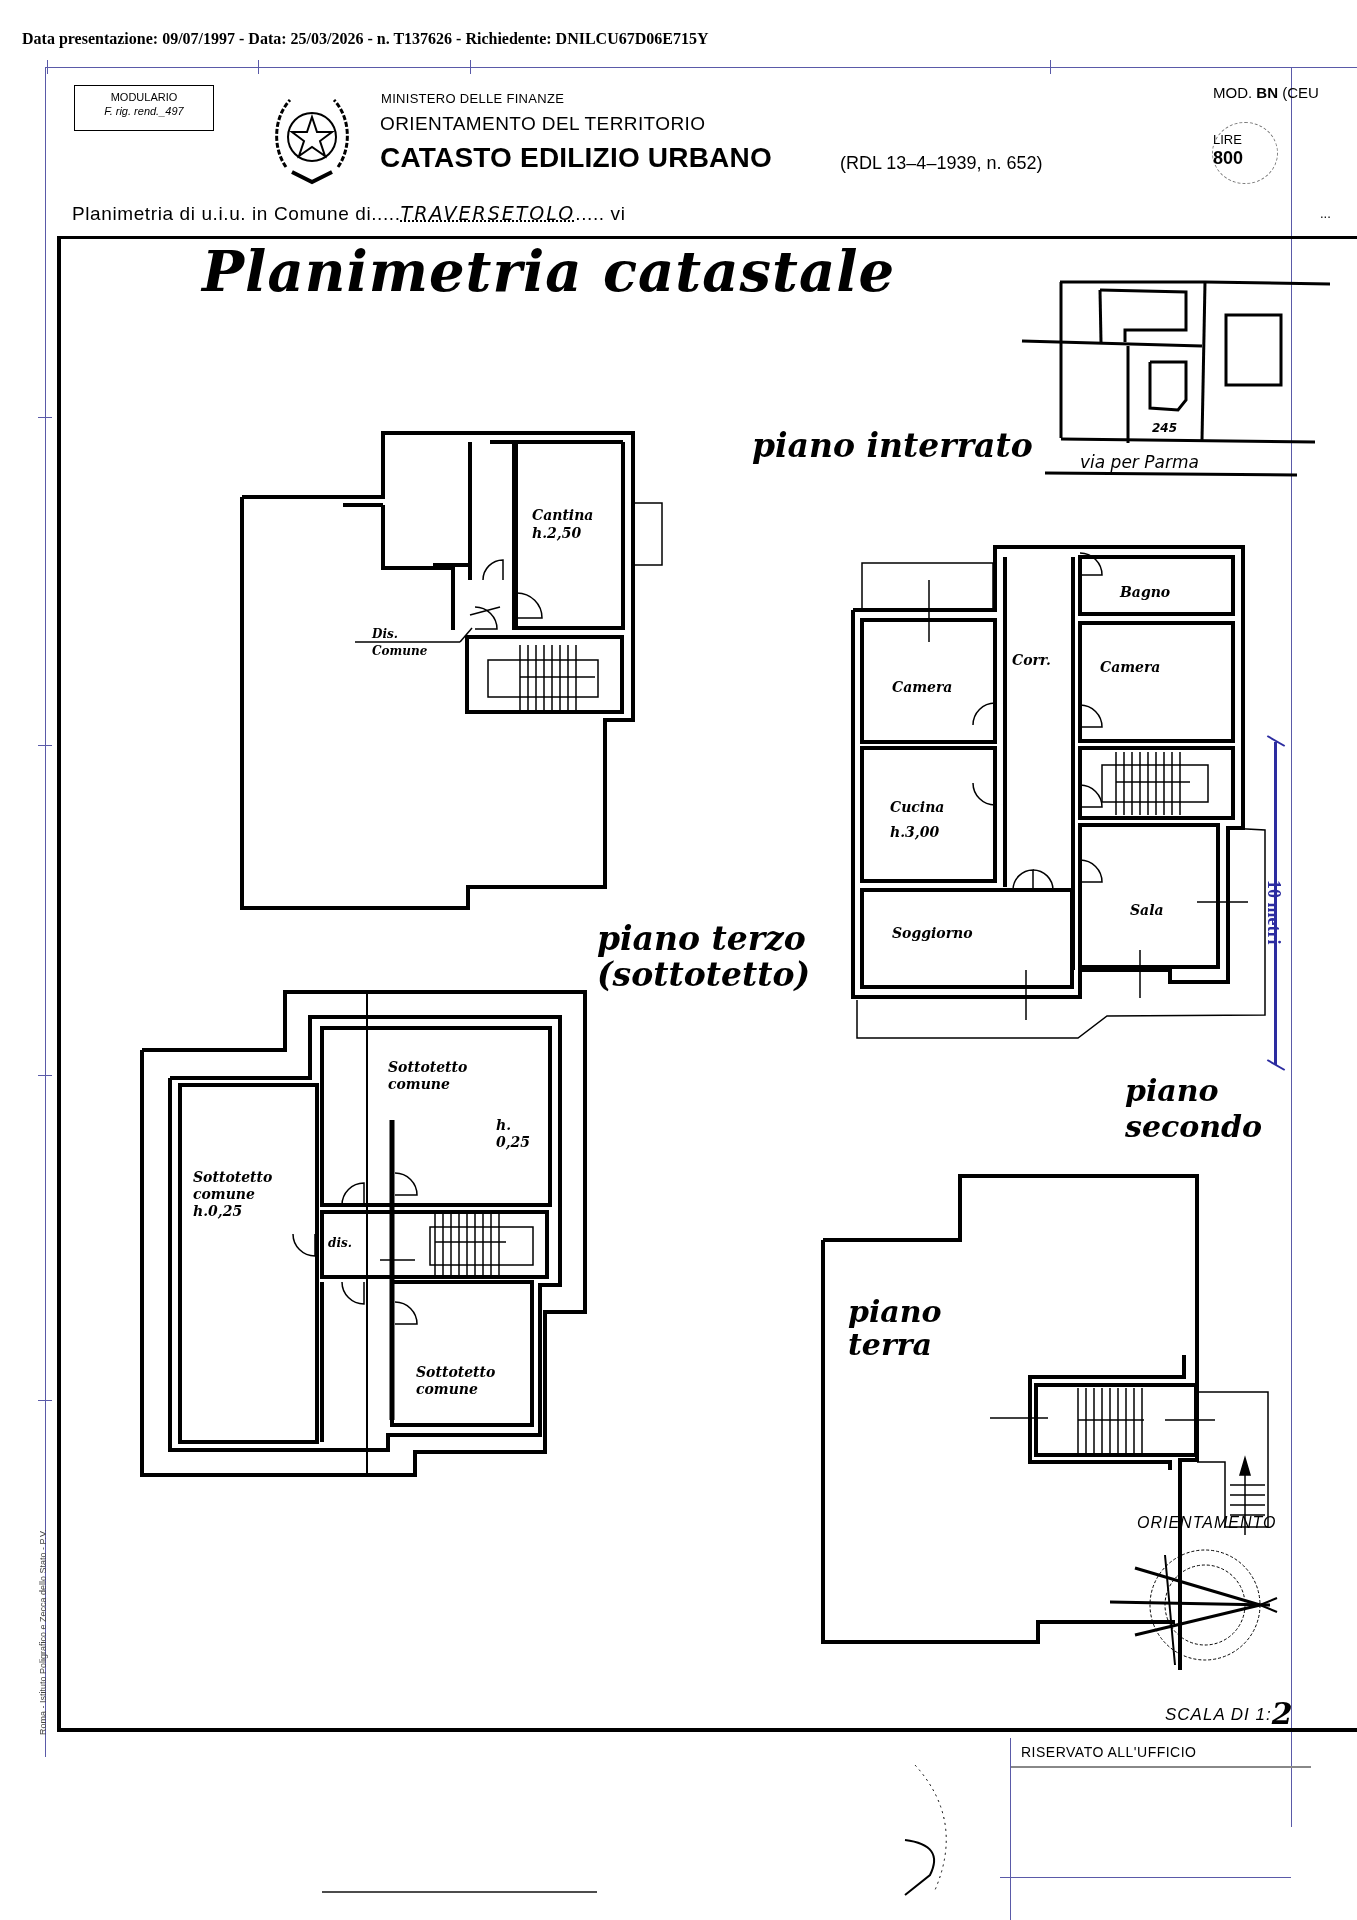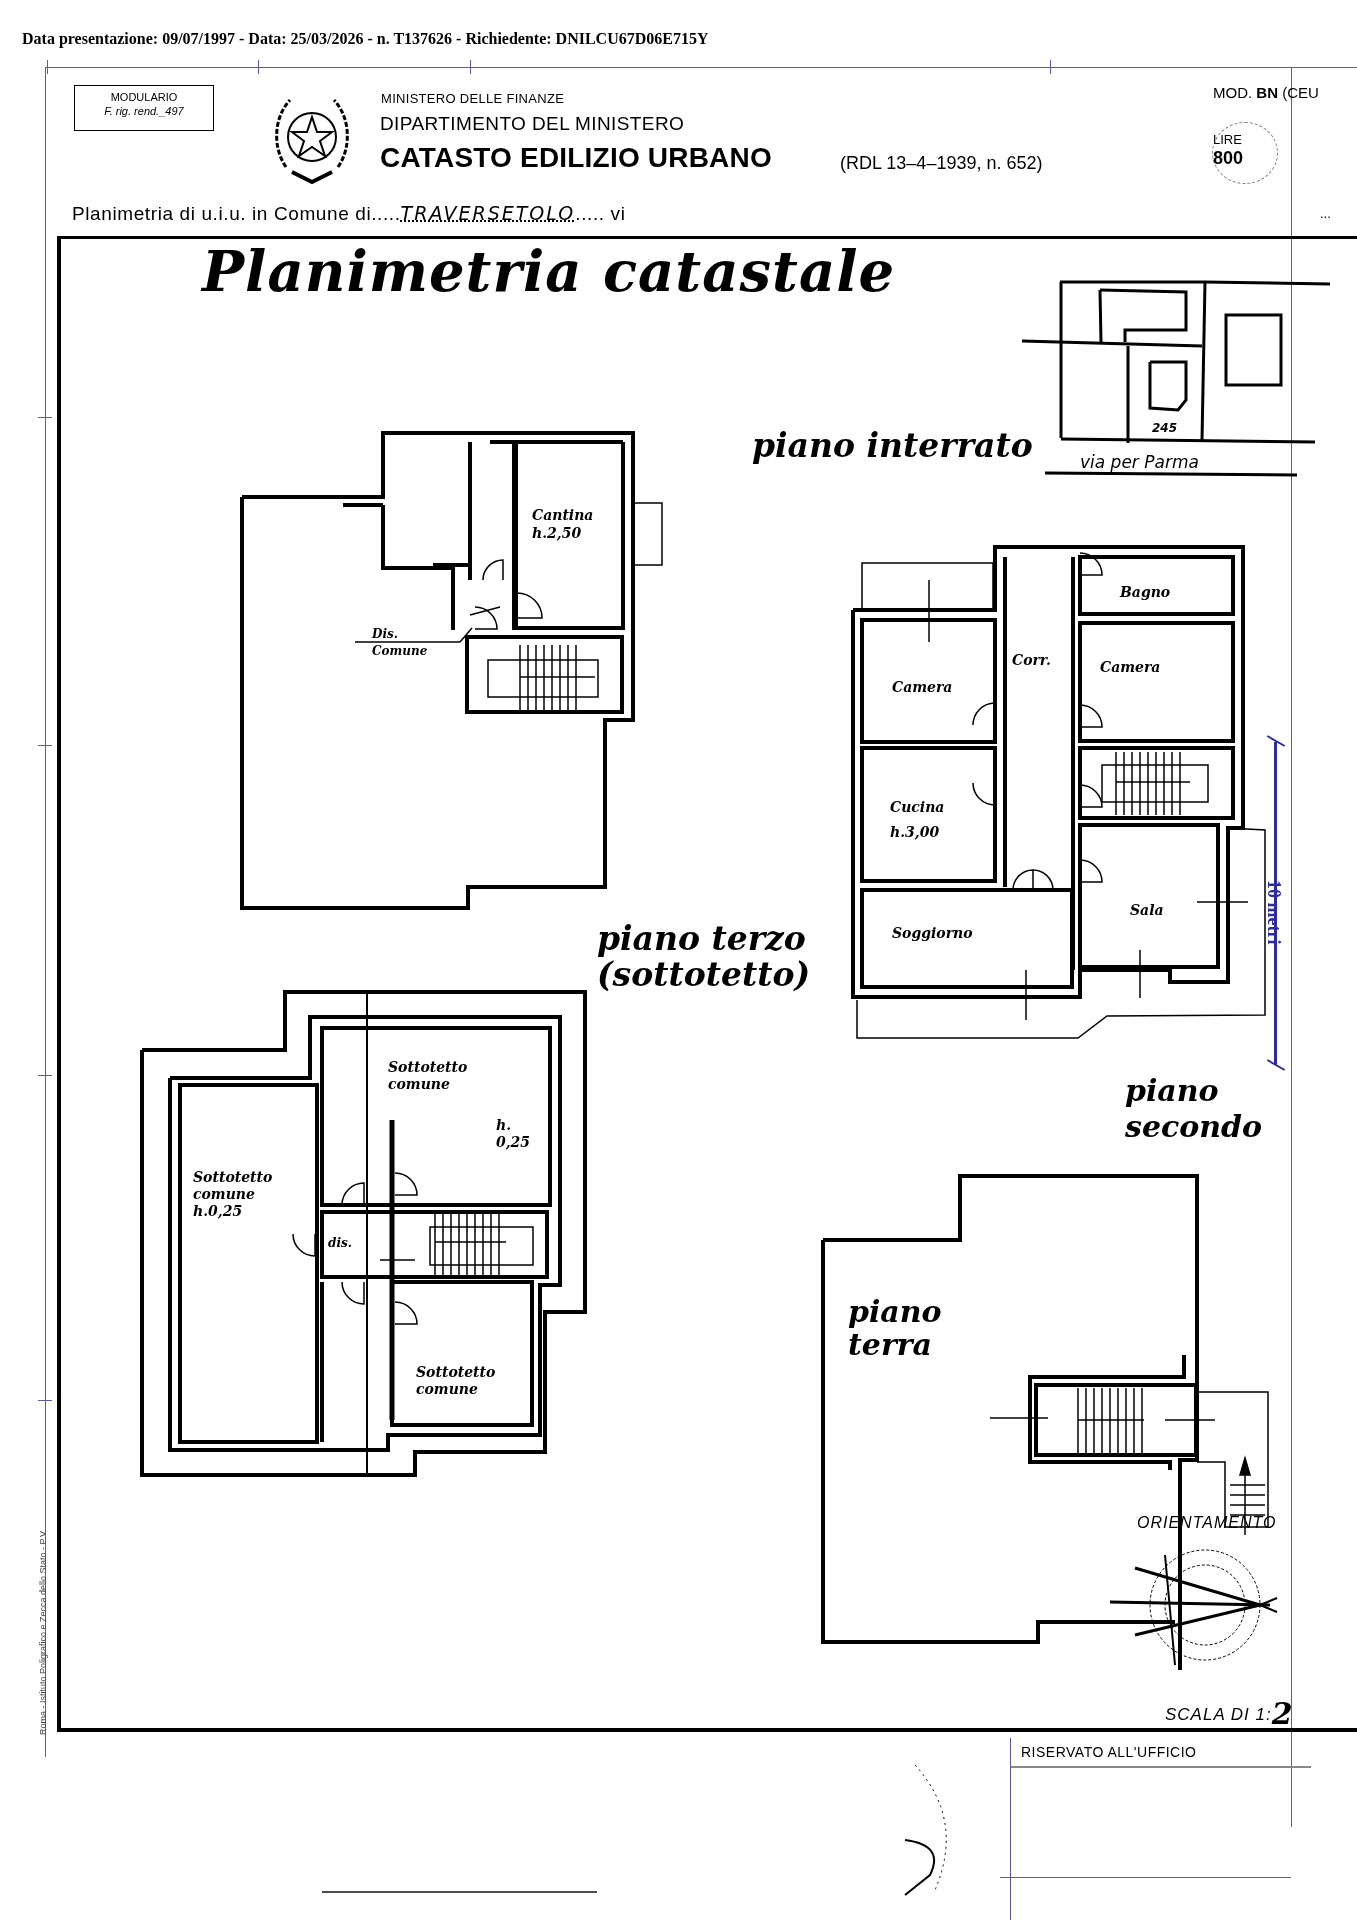--- a/index.html
+++ b/index.html
@@ -61,21 +61,21 @@
 
 <svg class="abs emblem" viewBox="0 0 80 95">
   <path d="M14,75 C0,55 2,25 18,8" fill="none" stroke="#000" stroke-width="3" stroke-dasharray="5,2"></path>
   <path d="M66,75 C80,55 78,25 62,8" fill="none" stroke="#000" stroke-width="3" stroke-dasharray="5,2"></path>
   <circle cx="40" cy="45" r="24" fill="none" stroke="#000" stroke-width="2"></circle>
   <polygon points="40,25 45,40 60,40 48,49 53,64 40,55 27,64 32,49 20,40 35,40" fill="none" stroke="#000" stroke-width="2"></polygon>
   <path d="M20,80 L40,90 L60,80" fill="none" stroke="#000" stroke-width="4"></path>
 </svg>
 
 <div class="abs ministero">MINISTERO DELLE FINANZE</div>
-<div class="abs dipartimento">DIPARTIMENTO DEL MINISTERO</div>
+<div class="abs dipartimento">ORIENTAMENTO DEL TERRITORIO</div>
 <div class="abs catasto">CATASTO EDILIZIO URBANO</div>
 <div class="abs rdl">(RDL 13–4–1939, n. 652)</div>
 
 <div class="abs modbn">
   <span>MOD.</span>
   <b>BN</b>
   <span>(CEU</span>
 </div>
 <div class="abs lire">
   <span>LIRE</span>

